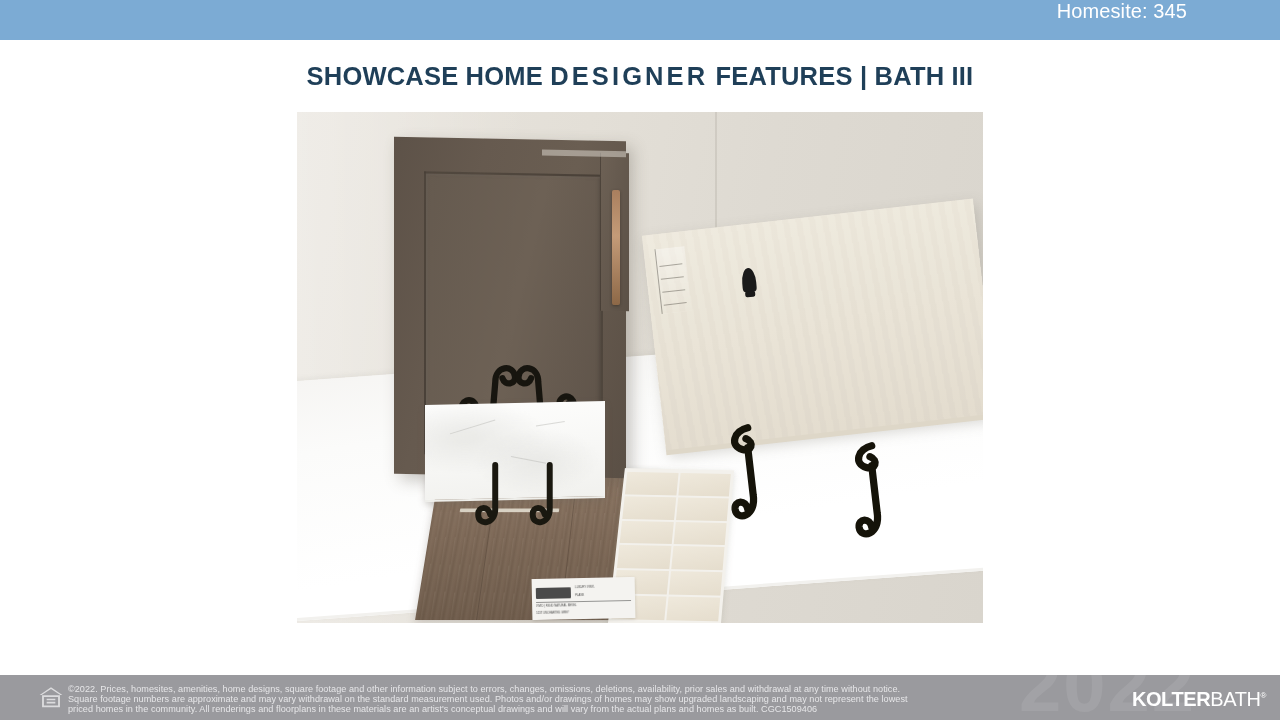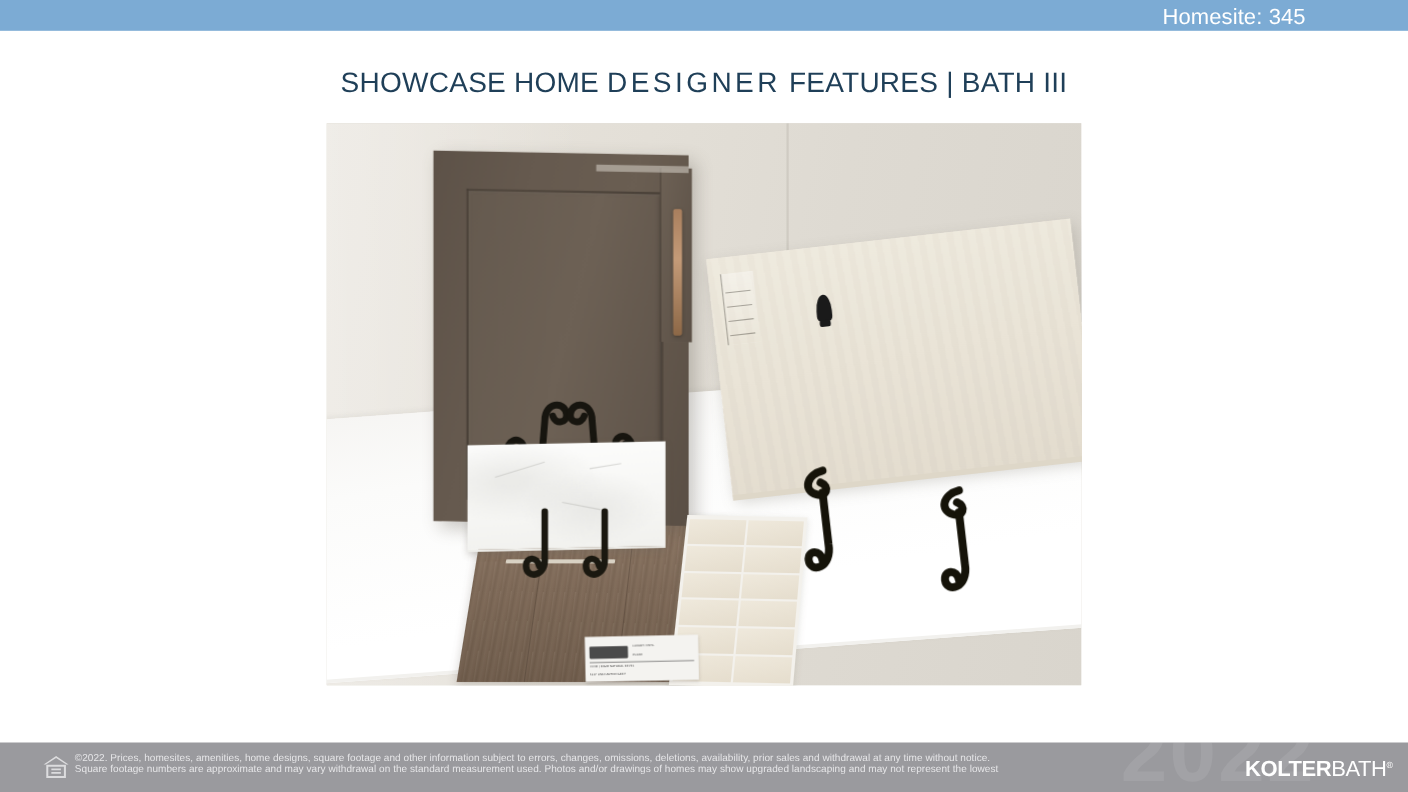--- a/index.html
+++ b/index.html
@@ -15,44 +15,44 @@
     font-family: "Liberation Sans", sans-serif;
     background: #ffffff;
     position: relative;
   }
 
   
   .top-bar {
     position: absolute;
     left: 0; top: 0;
     width: 1280px;
-    height: 28px;
+    height: 40px;
     background: #7cabd4;
     display: flex;
-    align-items: flex-end;
+    align-items: flex-start;
     justify-content: flex-end;
   }
   .homesite-label {
     color: #ffffff;
     font-size: 20px;
     font-weight: 400;
     letter-spacing: .1px;
     padding-right: 93px;
     white-space: nowrap;
   }
 
   
   .slide-title {
     position: absolute;
     left: 0; top: 62px;
     width: 1280px;
     text-align: center;
     color: #1f3f58;
     font-size: 25.5px;
-    font-weight: 400;
+    font-weight: 700;
     white-space: nowrap;
     letter-spacing: .2px;
   }
   .slide-title .spaced { letter-spacing: 3.1px; }
 
   
   .photo {
     position: absolute;
     left: 297px;
     top: 112px;
@@ -477,17 +477,18 @@
 
   <svg class="eho-icon" viewBox="0 0 24 24">
     <path d="M12 3 L22.5 10.2 L20.6 10.2 L12 4.6 L3.4 10.2 L1.5 10.2 Z" fill="#dcdcde"></path>
     <path d="M4.6 11.2 L19.4 11.2 L19.4 20.6 L4.6 20.6 Z" fill="none" stroke="#dcdcde" stroke-width="1.7"></path>
     <path d="M8 14.3 L16 14.3 M8 17.2 L16 17.2" stroke="#dcdcde" stroke-width="1.5"></path>
   </svg>
 
   <div class="disclaimer">
     <div>©2022. Prices, homesites, amenities, home designs, square footage and other information subject to errors, changes, omissions, deletions, availability, prior sales and withdrawal at any time without notice.</div>
     <div>Square footage numbers are approximate and may vary withdrawal on the standard measurement used. Photos and/or drawings of homes may show upgraded landscaping and may not represent the lowest</div>
+    <div>priced homes in the community. All renderings and floorplans in these materials are an artist's conceptual drawings and will vary from the actual plans and homes as built. CGC1509406</div>
   </div>
 
   <div class="kolter-logo"><span class="k">KOLTER</span><span class="h">BATH</span><span class="tm">®</span></div>
 
 </div>
 
 </body></html>

